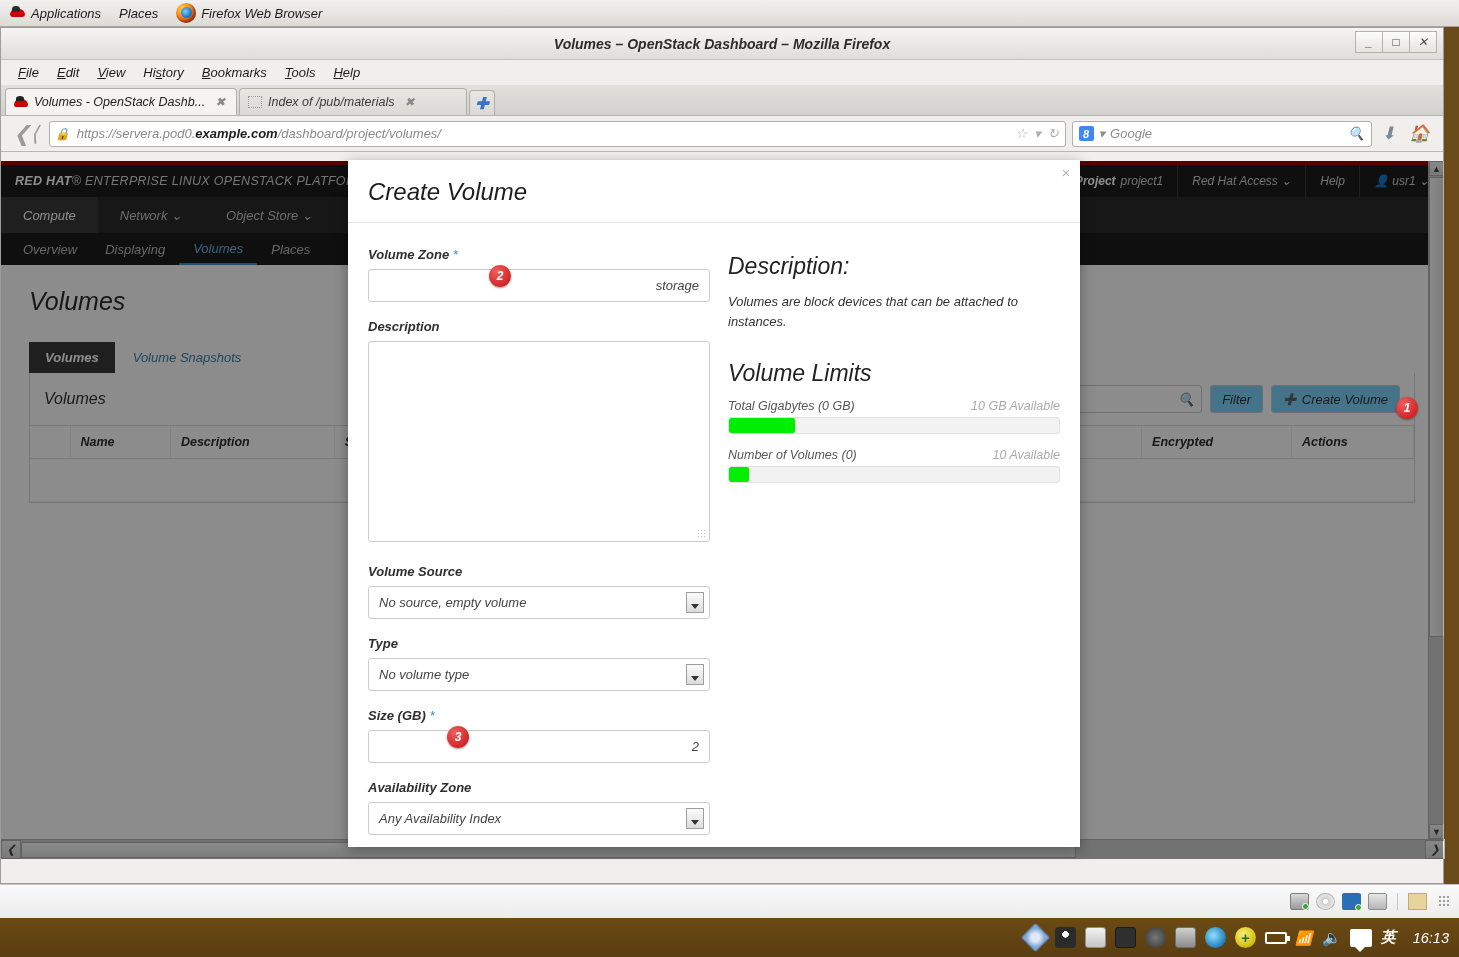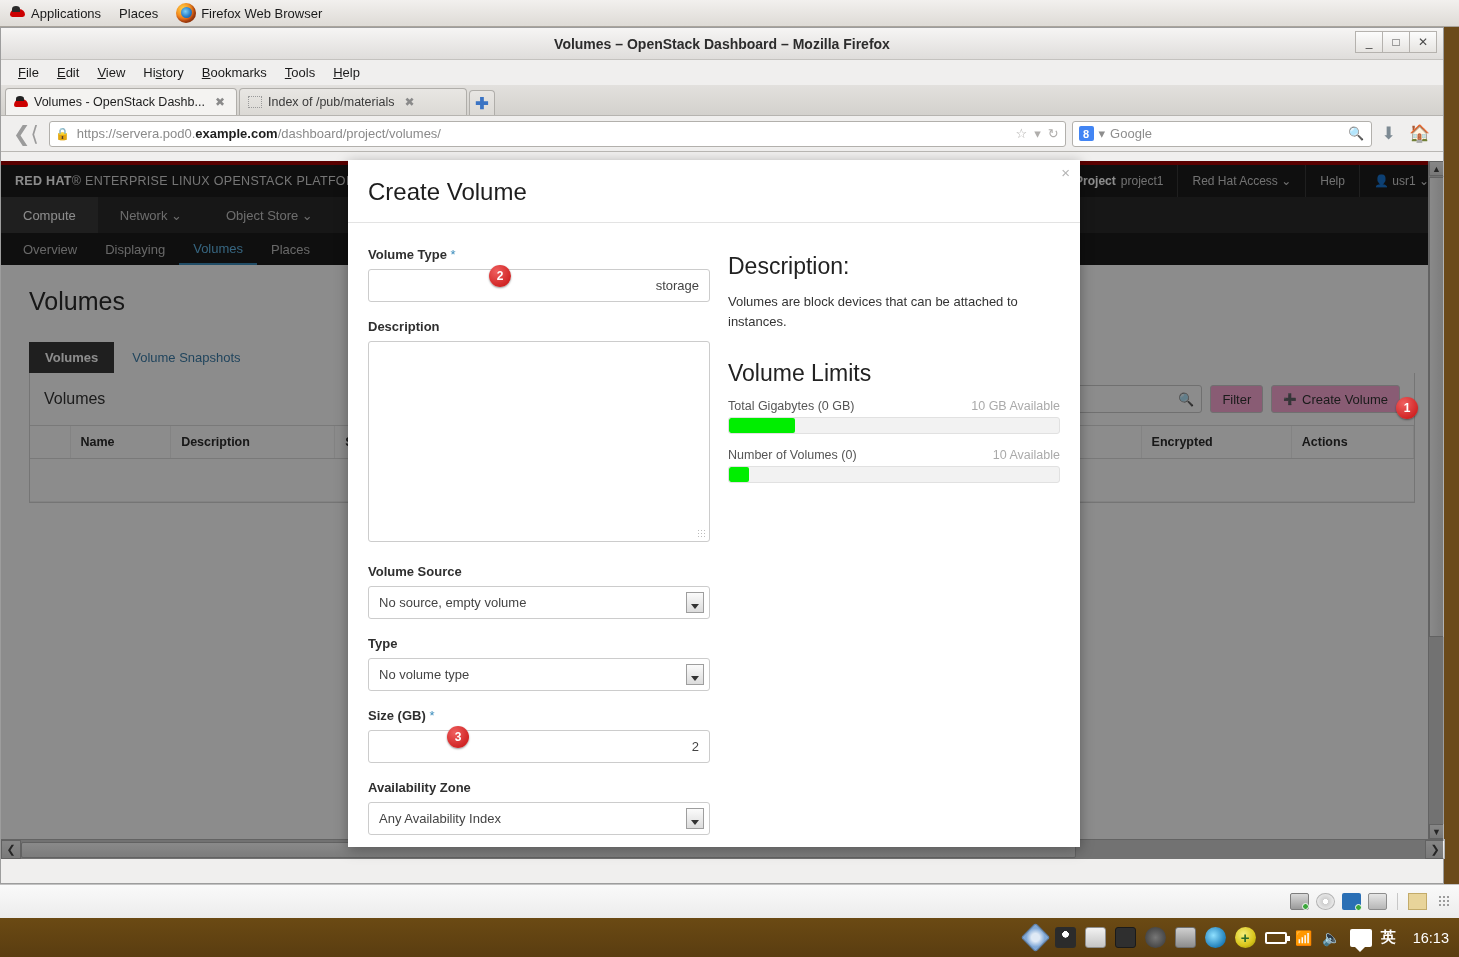--- a/index.html
+++ b/index.html
@@ -2,21 +2,21 @@
 <html><head>
 <meta charset="utf-8">
 <style>
   * { box-sizing: border-box; margin: 0; padding: 0; }
   html, body {
     width: 1459px; height: 957px;
     font-family: "Liberation Sans", sans-serif;
     overflow: hidden;
     background: #6b4a1a;
   }
-  #root { position: relative; width: 1459px; height: 788px; }
+  #root { position: relative; width: 1459px; height: 788px; font-style: italic; }
 
   
   .gnome-panel {
     position: absolute; left: 0; top: 0; width: 1459px; height: 27px;
     background: linear-gradient(#f2f0ee, #dedbd6);
     border-bottom: 1px solid #a9a49c;
     display: flex; align-items: center; font-size: 13px; color: #1a1a1a;
     z-index: 60;
   }
   .gnome-item { display: flex; align-items: center; gap: 5px; padding: 0 9px; height: 27px; }
@@ -179,21 +179,21 @@
     border-bottom: 1px solid #ddd;
   }
   .os-panel-title { font-size: 16px; color: #333; }
   .os-panel-actions { margin-left: auto; display: flex; align-items: center; gap: 8px; }
   .os-search {
     width: 180px; height: 28px; border: 1px solid #ccc; border-radius: 3px;
     display: flex; align-items: center; justify-content: flex-end; padding-right: 7px;
     background: #fff; font-size: 13px; color: #555;
   }
   .os-btn {
-    height: 28px; border: 1px solid #ccc; border-radius: 3px; background: #f9a8d4;
+    height: 28px; border: 1px solid #ccc; border-radius: 3px; background: #7dd3fc;
     display: flex; align-items: center; padding: 0 11px; font-size: 13px; color: #333; gap: 5px;
   }
   .os-table { width: 100%; border-collapse: collapse; font-size: 12.5px; }
   .os-table th {
     text-align: left; font-weight: bold; color: #2c2c2c; padding: 9px 10px;
     border-bottom: 1px solid #ddd; border-right: 1px solid #eee; background: #fff;
   }
   .os-table th:first-child { width: 40px; }
   .os-table td { padding: 14px 10px; border-bottom: 1px solid #eee; }
   .os-footer { padding: 8px 12px; font-size: 12px; color: #444; background: #fafafa; }
@@ -503,21 +503,21 @@
   </div>
 
   <div class="modal">
     <div class="modal-close">×</div>
     <div class="modal-head">
       <div class="modal-title">Create Volume</div>
     </div>
     <div class="modal-body">
 
       <div class="col-left">
-        <div class="fld-label"><span>Volume Type</span> <span class="req">*</span></div>
+        <div class="fld-label"><span>Volume Zone</span> <span class="req">*</span></div>
         <div class="fld-input">
           <span>storage</span>
         </div>
 
         <div class="fld-gap"></div>
         <div class="fld-label">Description</div>
         <div class="fld-textarea">
           <span class="resize-grip"></span>
         </div>
 

